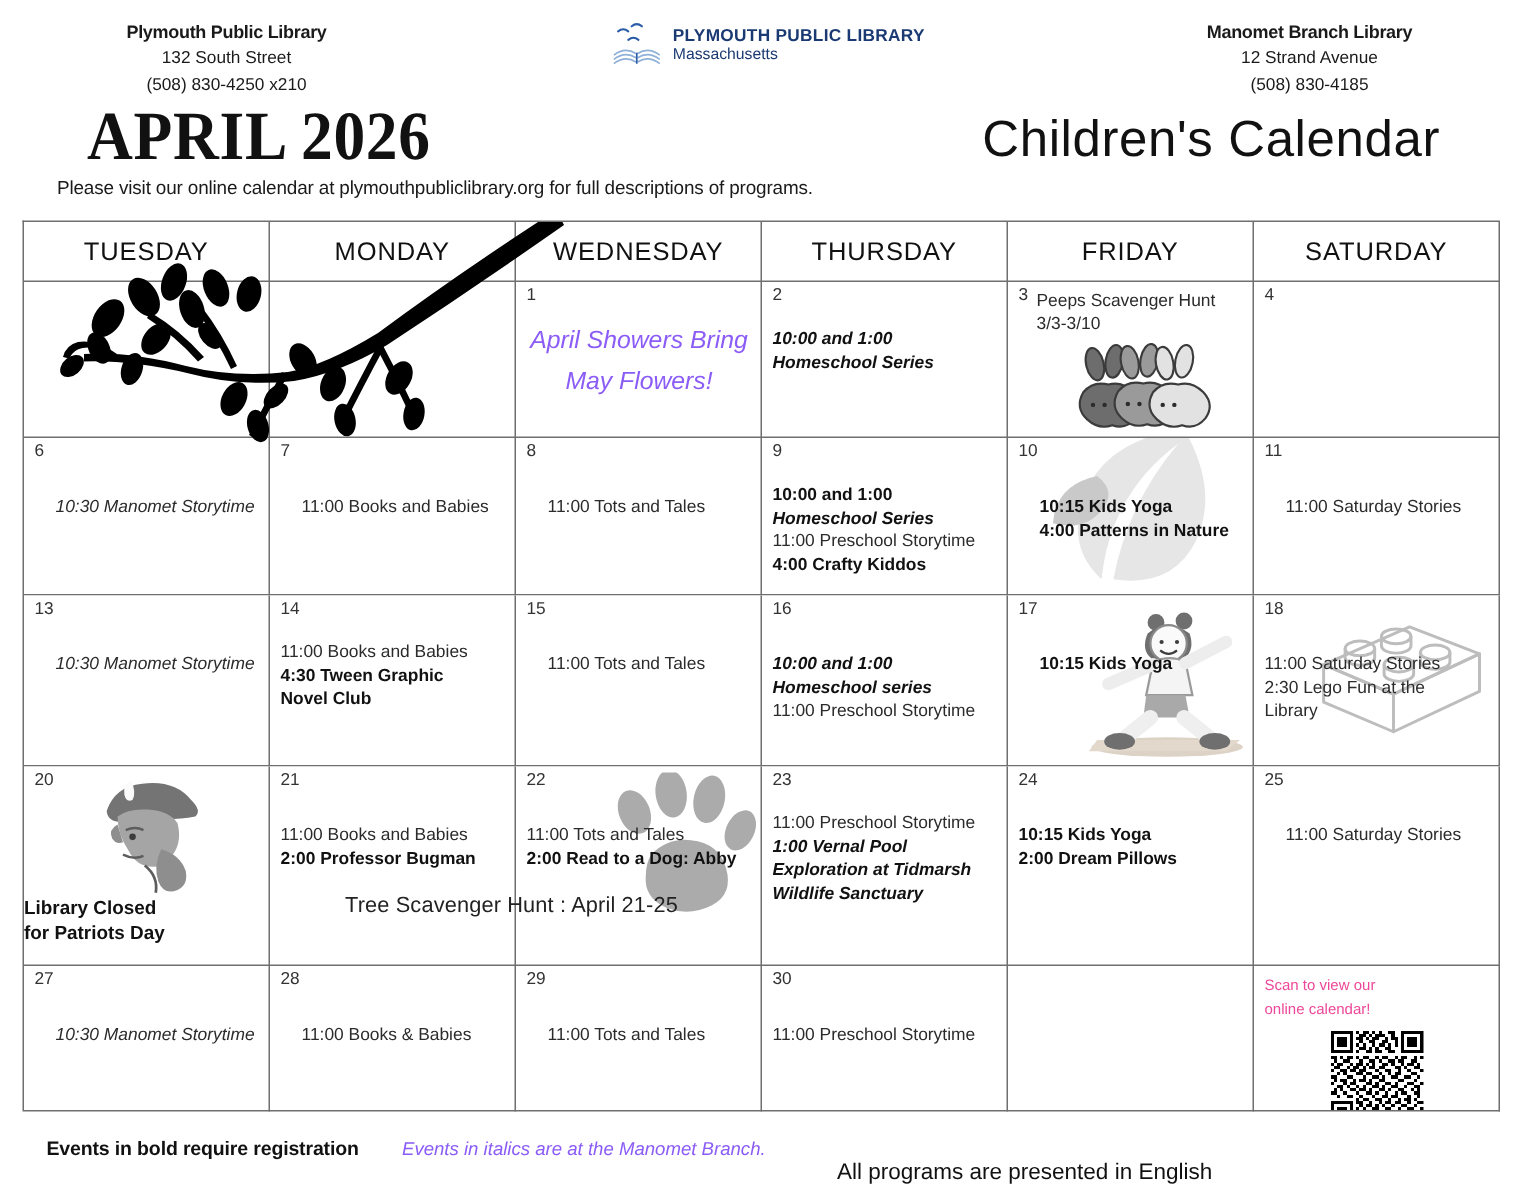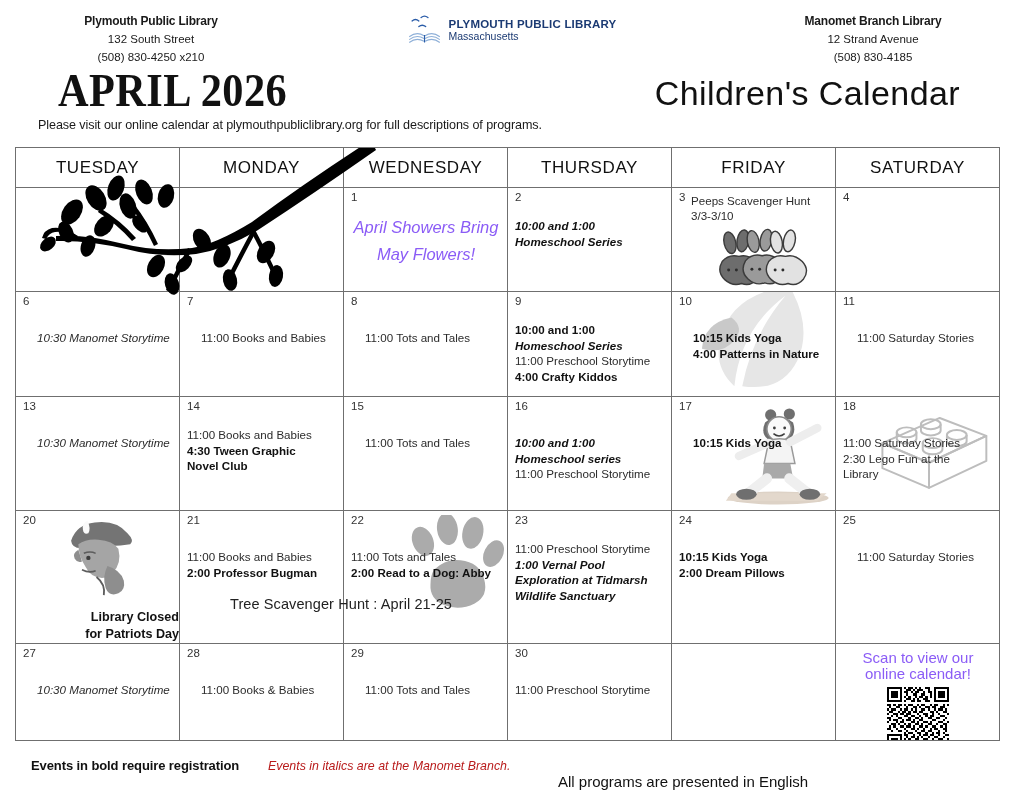--- a/index.html
+++ b/index.html
@@ -146,22 +146,22 @@
     position:relative; z-index:3;
     margin-top:1px; margin-left:12px;
     font-size:11.6px;
     line-height:15px;
     color:#2b2b2b;
   }
 
   
   .closed-label {
     position:absolute;
-    left:0; right:0; bottom:0;
-    text-align:right;
+    left:0; right:0; bottom:12px;
+    text-align:left;
     font-size:12.6px;
     font-weight:bold;
     line-height:17px;
     color:#111;
     z-index:3;
   }
 
   
   .scav-banner {
     position:absolute;
@@ -171,25 +171,25 @@
     text-align:center;
     font-size:14.5px;
     color:#222;
     z-index:6;
     letter-spacing:0.1px;
   }
 
   
   .qr-head {
     position:relative; z-index:3;
-    text-align:center;
-    font-size:15px;
+    text-align:left;
+    font-size:10px;
     line-height:16px;
     margin-top:2px;
-    color:#8b5cf6;
+    color:#ec4899;
   }
   .qr-box {
     position:relative; z-index:3;
     margin:5px auto 0 auto;
     width:62px; height:62px;
   }
 
   
   .art { position:absolute; z-index:1; pointer-events:none; }
 
@@ -208,21 +208,21 @@
     width:1024px;
     height:40px;
   }
   .f1 {
     position:absolute; left:31px; top:10px;
     font-size:13px; font-weight:bold; color:#111;
     letter-spacing:-0.1px;
   }
   .f2 {
     position:absolute; left:268px; top:11px;
-    font-size:12.4px; font-style:italic; color:#b91c1c;
+    font-size:12.4px; font-style:italic; color:#8b5cf6;
   }
   .f3 {
     position:absolute; left:558px; top:25px;
     font-size:15px; color:#111;
   }
 </style>
 </head>
 <body>
 
 <div class="topbar">

